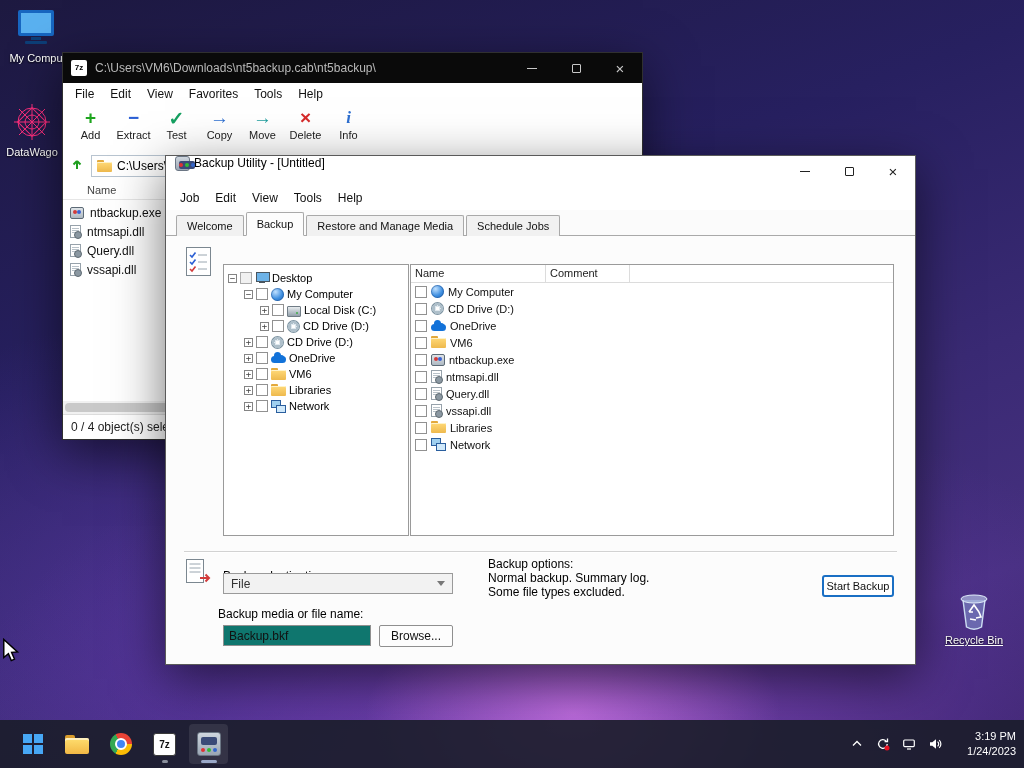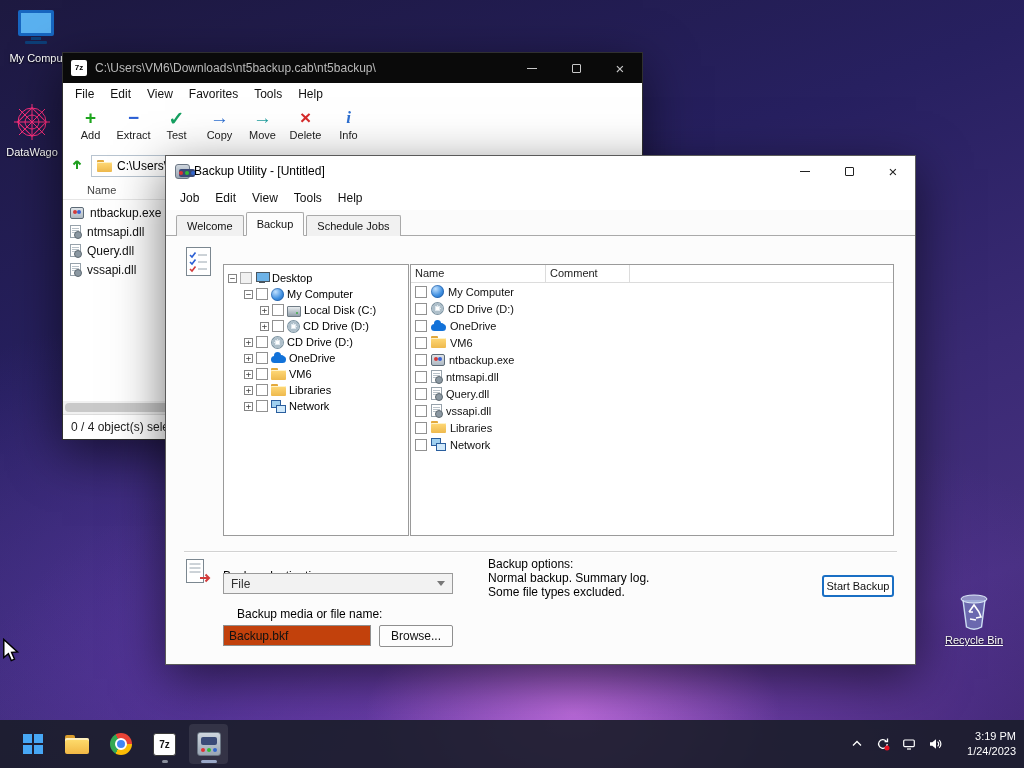--- a/index.html
+++ b/index.html
@@ -38,21 +38,21 @@
   .addr-box{ flex:1; height:22px; border:1px solid #b8c4d0; display:flex; align-items:center; gap:5px; padding:0 5px; font-size:12px; overflow:hidden; }
   .addr-text{ white-space:nowrap; overflow:hidden; }
   .w7-colhead{ height:20px; border-bottom:1px solid #e6e6e6; display:flex; align-items:center; padding-left:24px; font-size:11px; color:#444; background:#fff; }
   .w7-list{ flex:1; background:#fff; padding-top:3px; }
   .frow{ display:flex; align-items:center; gap:6px; height:19px; padding-left:7px; font-size:12px; color:#111; }
   .w7-hscroll{ height:13px; background:#f1f1f1; position:relative; }
   .w7-thumb{ position:absolute; left:2px; top:2px; width:210px; height:9px; background:#c9c9c9; border-radius:4px; }
   .w7-status{ height:25px; border-top:1px solid #ddd; display:flex; align-items:center; padding-left:8px; font-size:12px; color:#222; background:#fff; white-space:nowrap; overflow:hidden; }
   
   .wb{ left:165px; top:155px; width:751px; height:510px; background:#fbfbfb; border:1px solid #5a5a5a; display:flex; flex-direction:column; }
-  .wb-title{ height:30px; background:#fff; display:flex; align-items:center; color:#000; }
+  .wb-title{ height:30px; background:#fff; display:flex; align-items:flex-start; color:#000; }
   .wb-ttext{ flex:1; font-size:12px; margin-left:4px; white-space:nowrap; overflow:hidden; }
   .wb .wc{ color:#222; }
   .wb-menu{ height:24px; background:#fff; display:flex; align-items:center; font-size:12px; color:#111; padding-left:6px; }
   .wb-tabs{ height:26px; display:flex; align-items:flex-end; padding-left:10px; background:#fbfbfb; border-bottom:1px solid #a9a9a9; }
   .tab{ height:21px; display:flex; align-items:center; padding:0 10px; font-size:11px; color:#111; background:#f1f1f1; border:1px solid #a9a9a9; border-bottom:none; border-radius:2px 2px 0 0; margin-right:2px; margin-bottom:-1px; }
   .tab.active{ height:24px; background:#fcfcfc; position:relative; z-index:2; border-bottom:1px solid #fcfcfc; }
   .wb-body{ flex:1; position:relative; background:#fcfcfc; overflow:hidden; }
   .abs{ position:absolute; }
   .lbl12{ position:absolute; font-size:12px; color:#000; white-space:nowrap; }
   .tree-panel{ position:absolute; left:57px; top:28px; width:186px; height:272px; border:1px solid #9a9a9a; background:#fff; overflow:hidden; padding-top:5px; }
@@ -62,21 +62,21 @@
   .exp{ width:9px; height:9px; border:1px solid #848484; background:#fff; color:#444; font-size:9px; line-height:7px; text-align:center; flex:none; font-family:"DejaVu Sans Mono", monospace; }
   .cb{ width:12px; height:12px; border:1px solid #919191; background:#fff; flex:none; }
   .cb.dim{ background:#f1f1f1; border-color:#ababab; }
   .list-head{ height:18px; display:flex; border-bottom:1px solid #dcdcdc; font-size:11px; color:#222; }
   .lh{ padding:2px 4px; border-right:1px solid #dcdcdc; }
   .lh-name{ width:135px; } .lh-comment{ width:84px; }
   .lrow{ display:flex; align-items:center; gap:4px; height:17px; padding-left:4px; font-size:11px; color:#111; }
   .hr{ position:absolute; left:18px; right:18px; top:315px; border-top:1px solid #d2d2d2; box-shadow:0 1px 0 #fff; }
   .combo{ position:absolute; left:57px; top:337px; width:230px; height:21px; background:#f2f2f2; border:1px solid #9a9a9a; display:flex; align-items:center; padding:0 7px; font-size:12px; color:#333; }
   .combo-arrow{ width:0; height:0; border-left:4px solid transparent; border-right:4px solid transparent; border-top:5px solid #777; margin-left:auto; }
-  .bk-input{ position:absolute; left:57px; top:389px; width:148px; height:21px; border:1px solid #8f8f8f; font-family:"Liberation Sans",sans-serif; font-size:12px; padding:0 5px; background:#c2410c; color:#111; }
+  .bk-input{ position:absolute; left:57px; top:389px; width:148px; height:21px; border:1px solid #8f8f8f; font-family:"Liberation Sans",sans-serif; font-size:12px; padding:0 5px; background:#0f766e; color:#111; }
   .btn{ position:absolute; display:flex; align-items:center; justify-content:center; font-size:12px; color:#111; background:#fdfdfd; border:1px solid #8f8f8f; border-radius:2px; }
   .browse-btn{ left:213px; top:389px; width:74px; height:22px; }
   .start-btn{ left:656px; top:339px; width:72px; height:22px; font-size:11px; background:#fff; border:2px solid #1a6fc4; border-radius:3px; }
   
   .ic{ position:relative; width:15px; height:14px; display:inline-block; flex:none; }
   .ic-globe{ width:13px; height:13px; border-radius:50%; background:radial-gradient(circle at 35% 30%, #bfe0ff, #3f8fe0 55%, #1d62b4); box-shadow:inset 0 0 0 1px rgba(20,70,140,.45); }
   .ic-cd{ width:13px; height:13px; border-radius:50%; background:radial-gradient(circle, #ffffff 0 1.5px, #dfe8ee 1.5px 3px, #aebfca 3px 5.5px, #7f95a3 5.5px 6.5px); }
   .ic-cloud{ width:15px; height:12px; }
   .ic-cloud::before{ content:""; position:absolute; left:0; bottom:1px; width:15px; height:7px; border-radius:4px; background:#1272d9; }
   .ic-cloud::after{ content:""; position:absolute; left:3px; top:0; width:7px; height:7px; border-radius:50%; background:#1272d9; box-shadow:4px 2px 0 -1px #1272d9; }
@@ -271,20 +271,21 @@
     <div class="wb-menu">
       <span class="mitem">Job</span>
       <span class="mitem">Edit</span>
       <span class="mitem">View</span>
       <span class="mitem">Tools</span>
       <span class="mitem">Help</span>
     </div>
     <div class="wb-tabs">
       <div class="tab">Welcome</div>
       <div class="tab active">Backup</div>
+      <div class="tab">Restore and Manage Media</div>
       <div class="tab">Schedule Jobs</div>
     </div>
     <div class="wb-body">
 
       <span class="abs" style="left:19px; top:10px;">
         <svg width="27" height="31" viewBox="0 0 27 31">
           <rect x="1.5" y="1.5" width="24" height="28" fill="#fff" stroke="#7b8790"></rect>
           <path d="M5 9 l2 2 3.5-4.5" stroke="#2b5fd4" stroke-width="1.6" fill="none"></path>
           <path d="M5 16 l2 2 3.5-4.5" stroke="#2b5fd4" stroke-width="1.6" fill="none"></path>
           <path d="M5 23 l2 2 3.5-4.5" stroke="#d23b3b" stroke-width="1.6" fill="none"></path>
@@ -415,21 +416,21 @@
           <path d="M15 20 h9 m-3.5 -3.5 l3.5 3.5 -3.5 3.5" stroke="#d23b3b" stroke-width="2" fill="none"></path>
         </svg>
       </span>
 
       <div class="lbl12" style="left:57px; top:321px;margin-top:12px;">Backup destination:</div>
       <div class="combo">
         <span>File</span>
         <span class="combo-arrow"></span>
       </div>
 
-      <div class="lbl12" style="left:71px; top:371px;text-align:center;">Backup media or file name:</div>
+      <div class="lbl12" style="left:52px; top:371px;text-align:center;">Backup media or file name:</div>
       <input class="bk-input" value="Backup.bkf" style="">
       <div class="btn browse-btn">Browse...</div>
 
       <div class="lbl12" style="left:322px; top:321px;">Backup options:</div>
       <div class="lbl12" style="left:322px; top:335px;">Normal backup. Summary log.</div>
       <div class="lbl12" style="left:322px; top:349px;">Some file types excluded.</div>
 
       <div class="btn start-btn">Start Backup</div>
     </div>
   </div>

